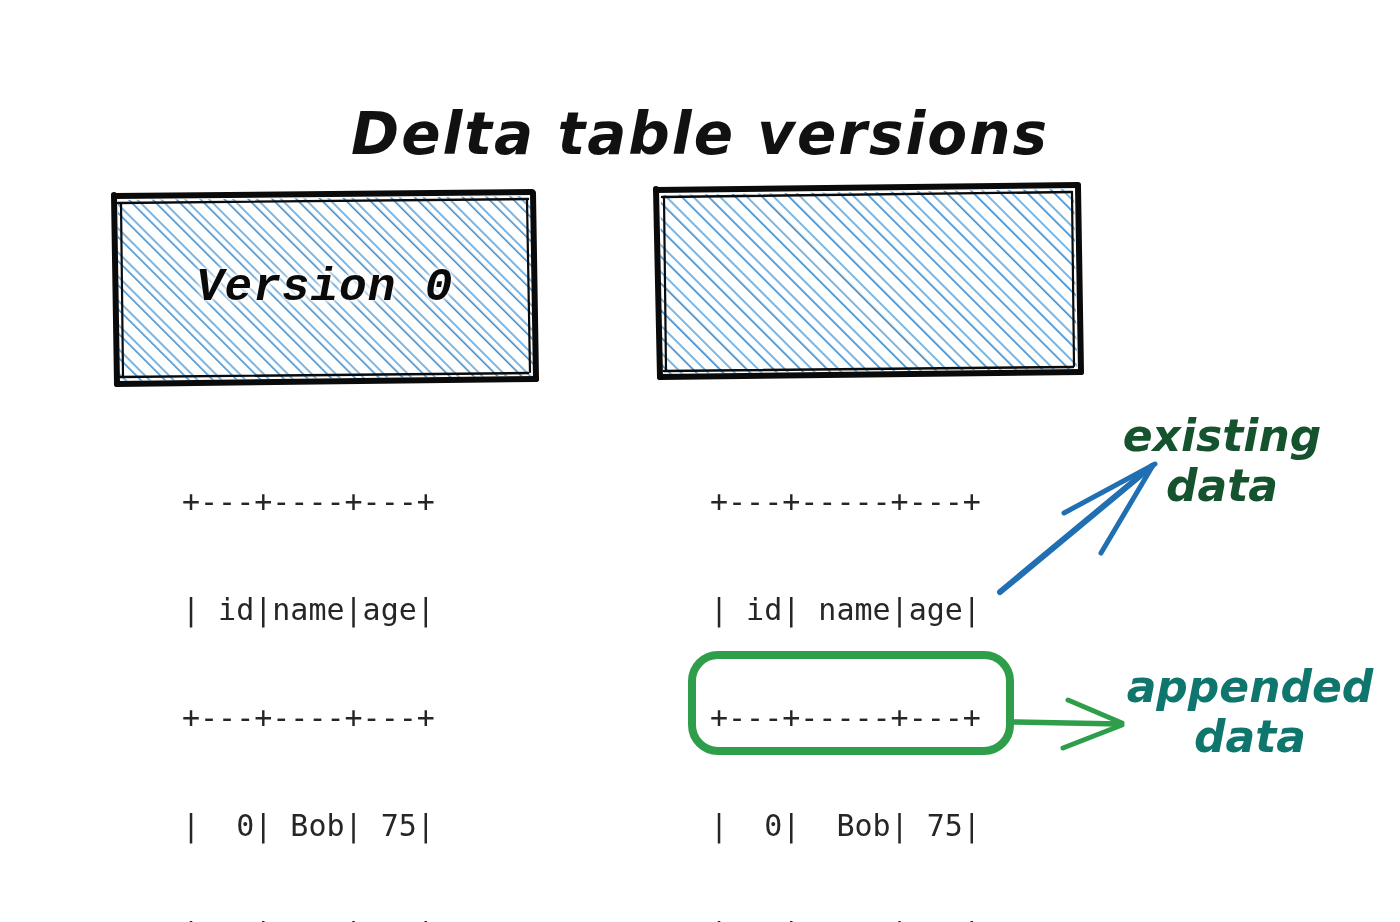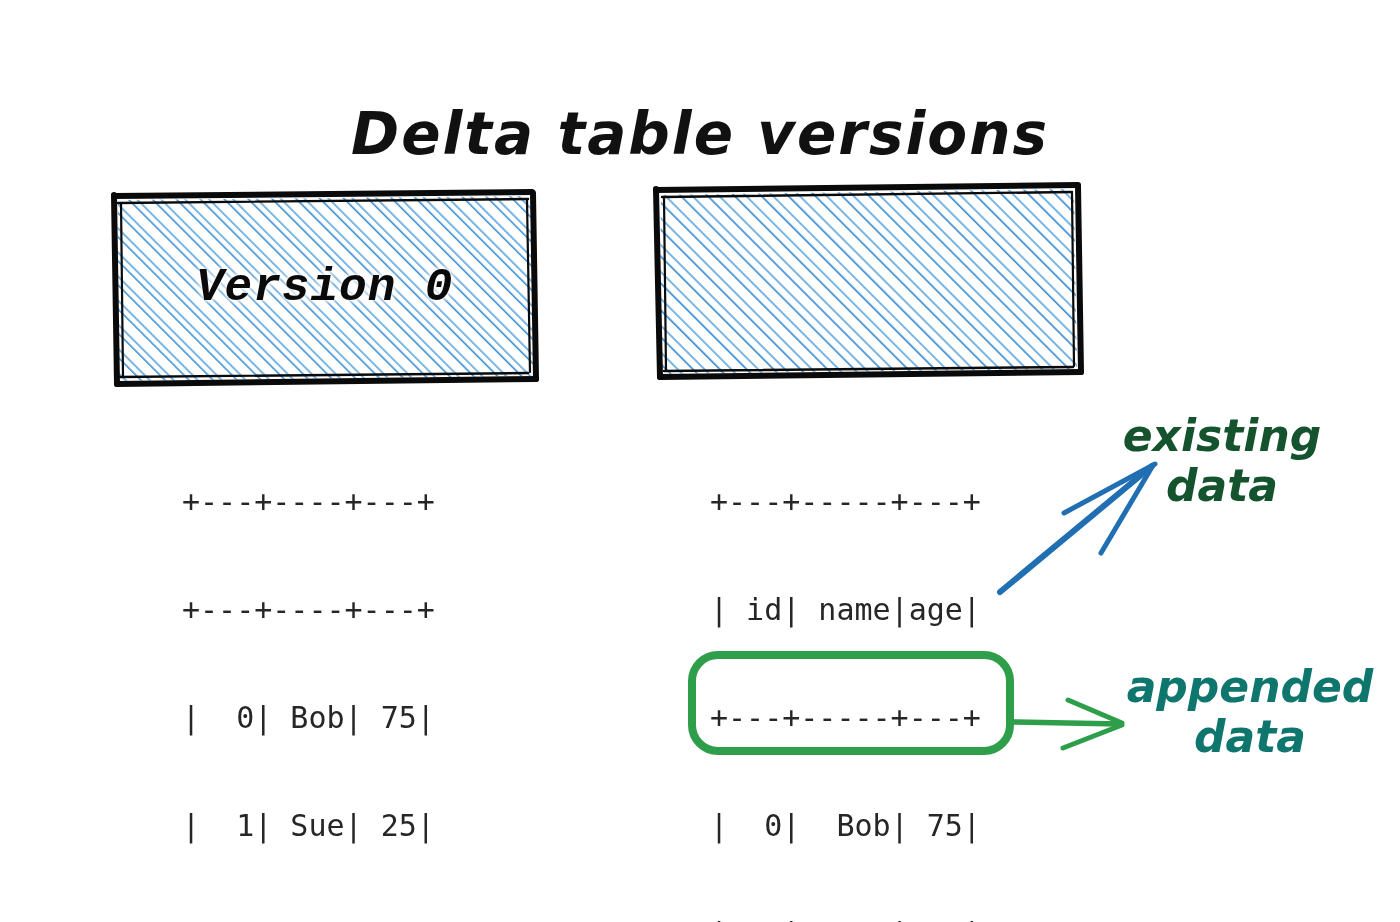--- a/index.html
+++ b/index.html
@@ -132,20 +132,21 @@
       <path d="M1068,700 L1122,723" stroke-width="5"></path>
       <path d="M1063,748 L1122,725" stroke-width="5"></path>
     </g>
   </svg>
 
   <div class="version-label hand" style="left:196px;top:262px;">Version 0</div>
 
 
   <div class="ascii-table mono" style="left:182px;top:412px;">
     <span class="ascii-row">+---+----+---+</span>
+    <span class="ascii-row">| id|name|age|</span>
     <span class="ascii-row">+---+----+---+</span>
     <span class="ascii-row">|  0| Bob| 75|</span>
     <span class="ascii-row">|  1| Sue| 25|</span>
     
     
   </div>
 
   <div class="ascii-table mono" style="left:710px;top:412px;">
     <span class="ascii-row">+---+-----+---+</span>
     <span class="ascii-row">| id| name|age|</span>

